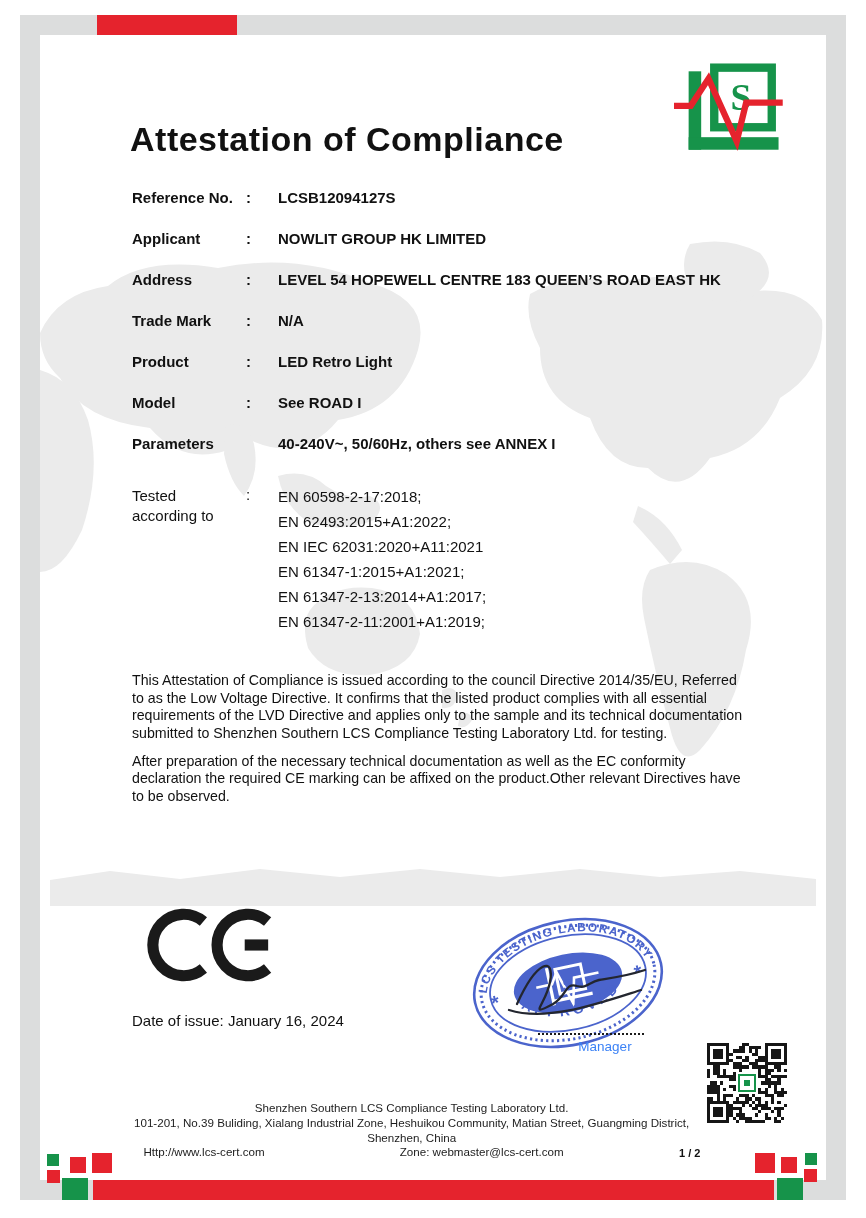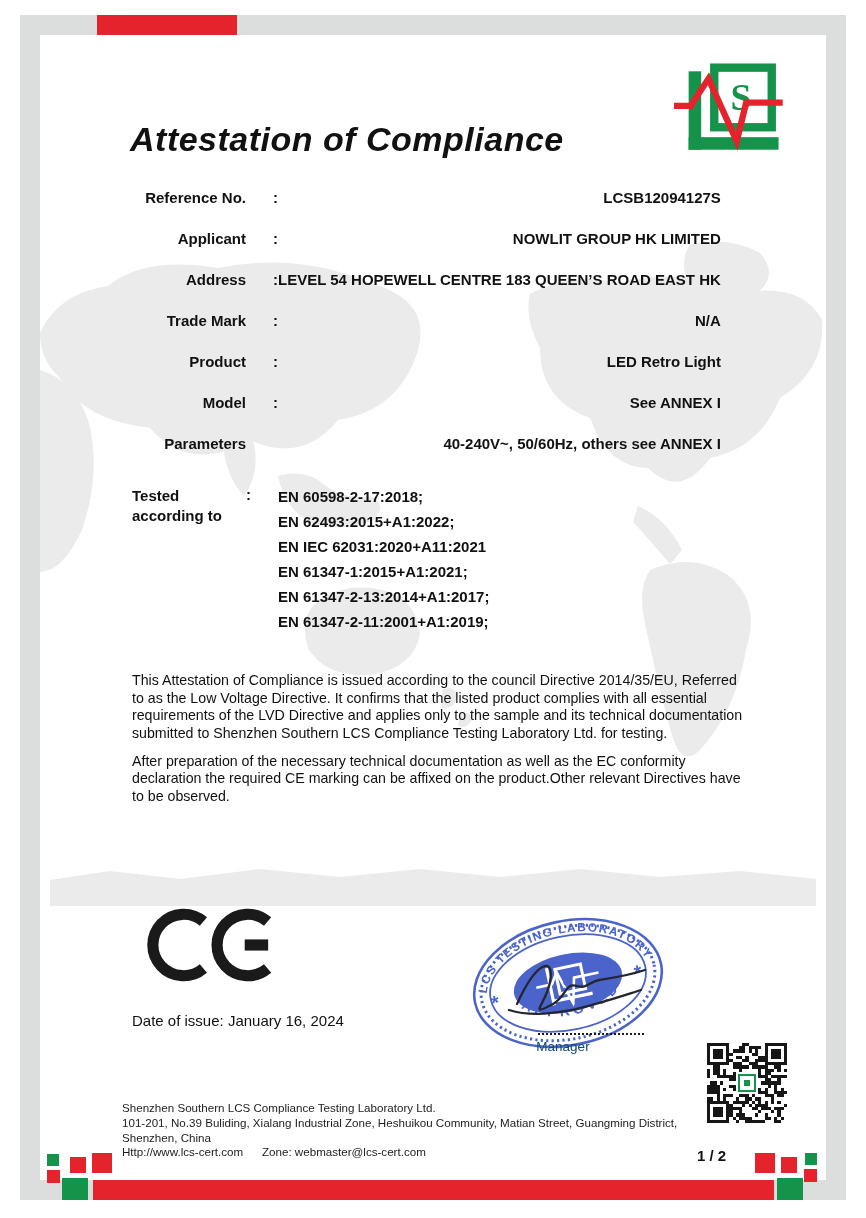--- a/index.html
+++ b/index.html
@@ -14,53 +14,53 @@
   .red{background:#e5232d;}
   .green{background:#16934a;}
   .top-red-seg{left:97px;top:15px;width:140px;height:20px;}
   .bottom-red-bar{left:93px;top:1180px;width:681px;height:20px;}
   .sq{position:absolute;}
   
   .map{position:absolute;left:40px;top:238px;}
   .map path{fill:#ebebeb;}
   
   .title{position:absolute;left:130px;top:120px;font-size:34px;font-weight:bold;
-    letter-spacing:.5px;margin:0;font-style:italic;}
+    letter-spacing:.5px;margin:0;}
   .lcs-logo{position:absolute;left:674px;top:60px;}
   
   .fields{position:absolute;left:132px;top:190px;font-size:15px;font-weight:bold;line-height:15px;}
-  .frow{display:grid;grid-template-columns:114px 32px auto;margin-bottom:26px;text-align:right;}
+  .frow{display:grid;grid-template-columns:114px 32px auto;margin-bottom:26px;}
   .tested{position:absolute;left:132px;top:484px;display:grid;
-    grid-template-columns:114px 32px auto;font-size:15px;font-weight:bold;}
+    grid-template-columns:114px 32px auto;font-size:15px;font-weight:normal;}
   .tested .lbl{line-height:20px;padding-top:2px;}
   .tested .sep{padding-top:2px;}
   .std{line-height:25px;margin:0;padding:0;list-style:none;}
   
   .paras{position:absolute;left:132px;top:672px;width:620px;font-size:14.2px;line-height:17.6px;}
   .paras p{margin:0 0 10.5px 0;}
   
   .ce{position:absolute;left:147px;top:899px;}
   .ce path{stroke:#1a1a1a;stroke-width:20;fill:none;}
   .date-line{position:absolute;left:132px;top:1012px;font-size:15px;font-weight:normal;}
   
   .stamp{position:absolute;left:468px;top:914px;transform:rotate(-12deg);opacity:.92;}
   .stamp .ring{fill:none;stroke:#3c57c8;}
   .stamp text{fill:#3c57c8;font-family:"Liberation Sans",sans-serif;font-weight:bold;}
   .signature{position:absolute;left:505px;top:952px;}
   .signature path{fill:none;stroke:#23262f;stroke-width:2.3;stroke-linecap:round;}
   .sig-rule{position:absolute;left:538px;top:1019px;width:106px;height:14px;
     border-bottom:2px dotted #1b1b1b;}
-  .manager{position:absolute;left:502px;top:1039px;width:122px;text-align:center;
-    font-size:13.5px;color:#0c4a6e;}
+  .manager{position:absolute;left:544px;top:1039px;width:122px;text-align:center;
+    font-size:13.5px;color:#3b82f6;}
   
   .qr{position:absolute;left:707px;top:1043px;width:80px;height:80px;}
   
-  .footer{position:absolute;left:122px;top:1101px;font-size:11.6px;line-height:14.8px;color:#1c1c1c;}
+  .footer{position:absolute;left:134px;top:1101px;font-size:11.6px;line-height:14.8px;color:#1c1c1c;text-align:center;}
   .fgrid{display:grid;grid-template-columns:140px auto;}
-  .pagenum{position:absolute;left:697px;top:1147px;font-size:15px;font-weight:bold;}
+  .pagenum{position:absolute;left:679px;top:1147px;font-size:11px;font-weight:bold;}
 </style>
 </head>
 <body>
 
 <div class="page">
 
   <svg class="map" width="786" height="668" viewBox="0 0 786 668" aria-hidden="true">
     <path d="M0,95 Q18,55 68,48 Q105,18 178,30 Q258,14 330,45 Q392,62 378,112 Q360,172 298,182 Q262,226 210,202 Q150,236 110,190 Q42,182 20,140 Q0,122 0,95 Z"></path>
     <path d="M0,132 Q34,142 48,182 Q62,232 42,292 Q22,334 0,334 Z"></path>
     <path d="M186,188 Q206,182 214,206 Q220,236 204,258 Q190,244 184,216 Z"></path>
@@ -120,21 +120,21 @@
       <span>N/A</span>
     </div>
     <div class="frow">
       <span>Product</span>
       <span>:</span>
       <span>LED Retro Light</span>
     </div>
     <div class="frow">
       <span>Model</span>
       <span>:</span>
-      <span>See ANNEX I</span>
+      <span>See ROAD I</span>
     </div>
     <div class="frow">
       <span>Parameters</span>
       <span></span>
       <span>40-240V~, 50/60Hz, others see ANNEX I</span>
     </div>
   </div>
 
   <div class="tested">
     <div class="lbl">

